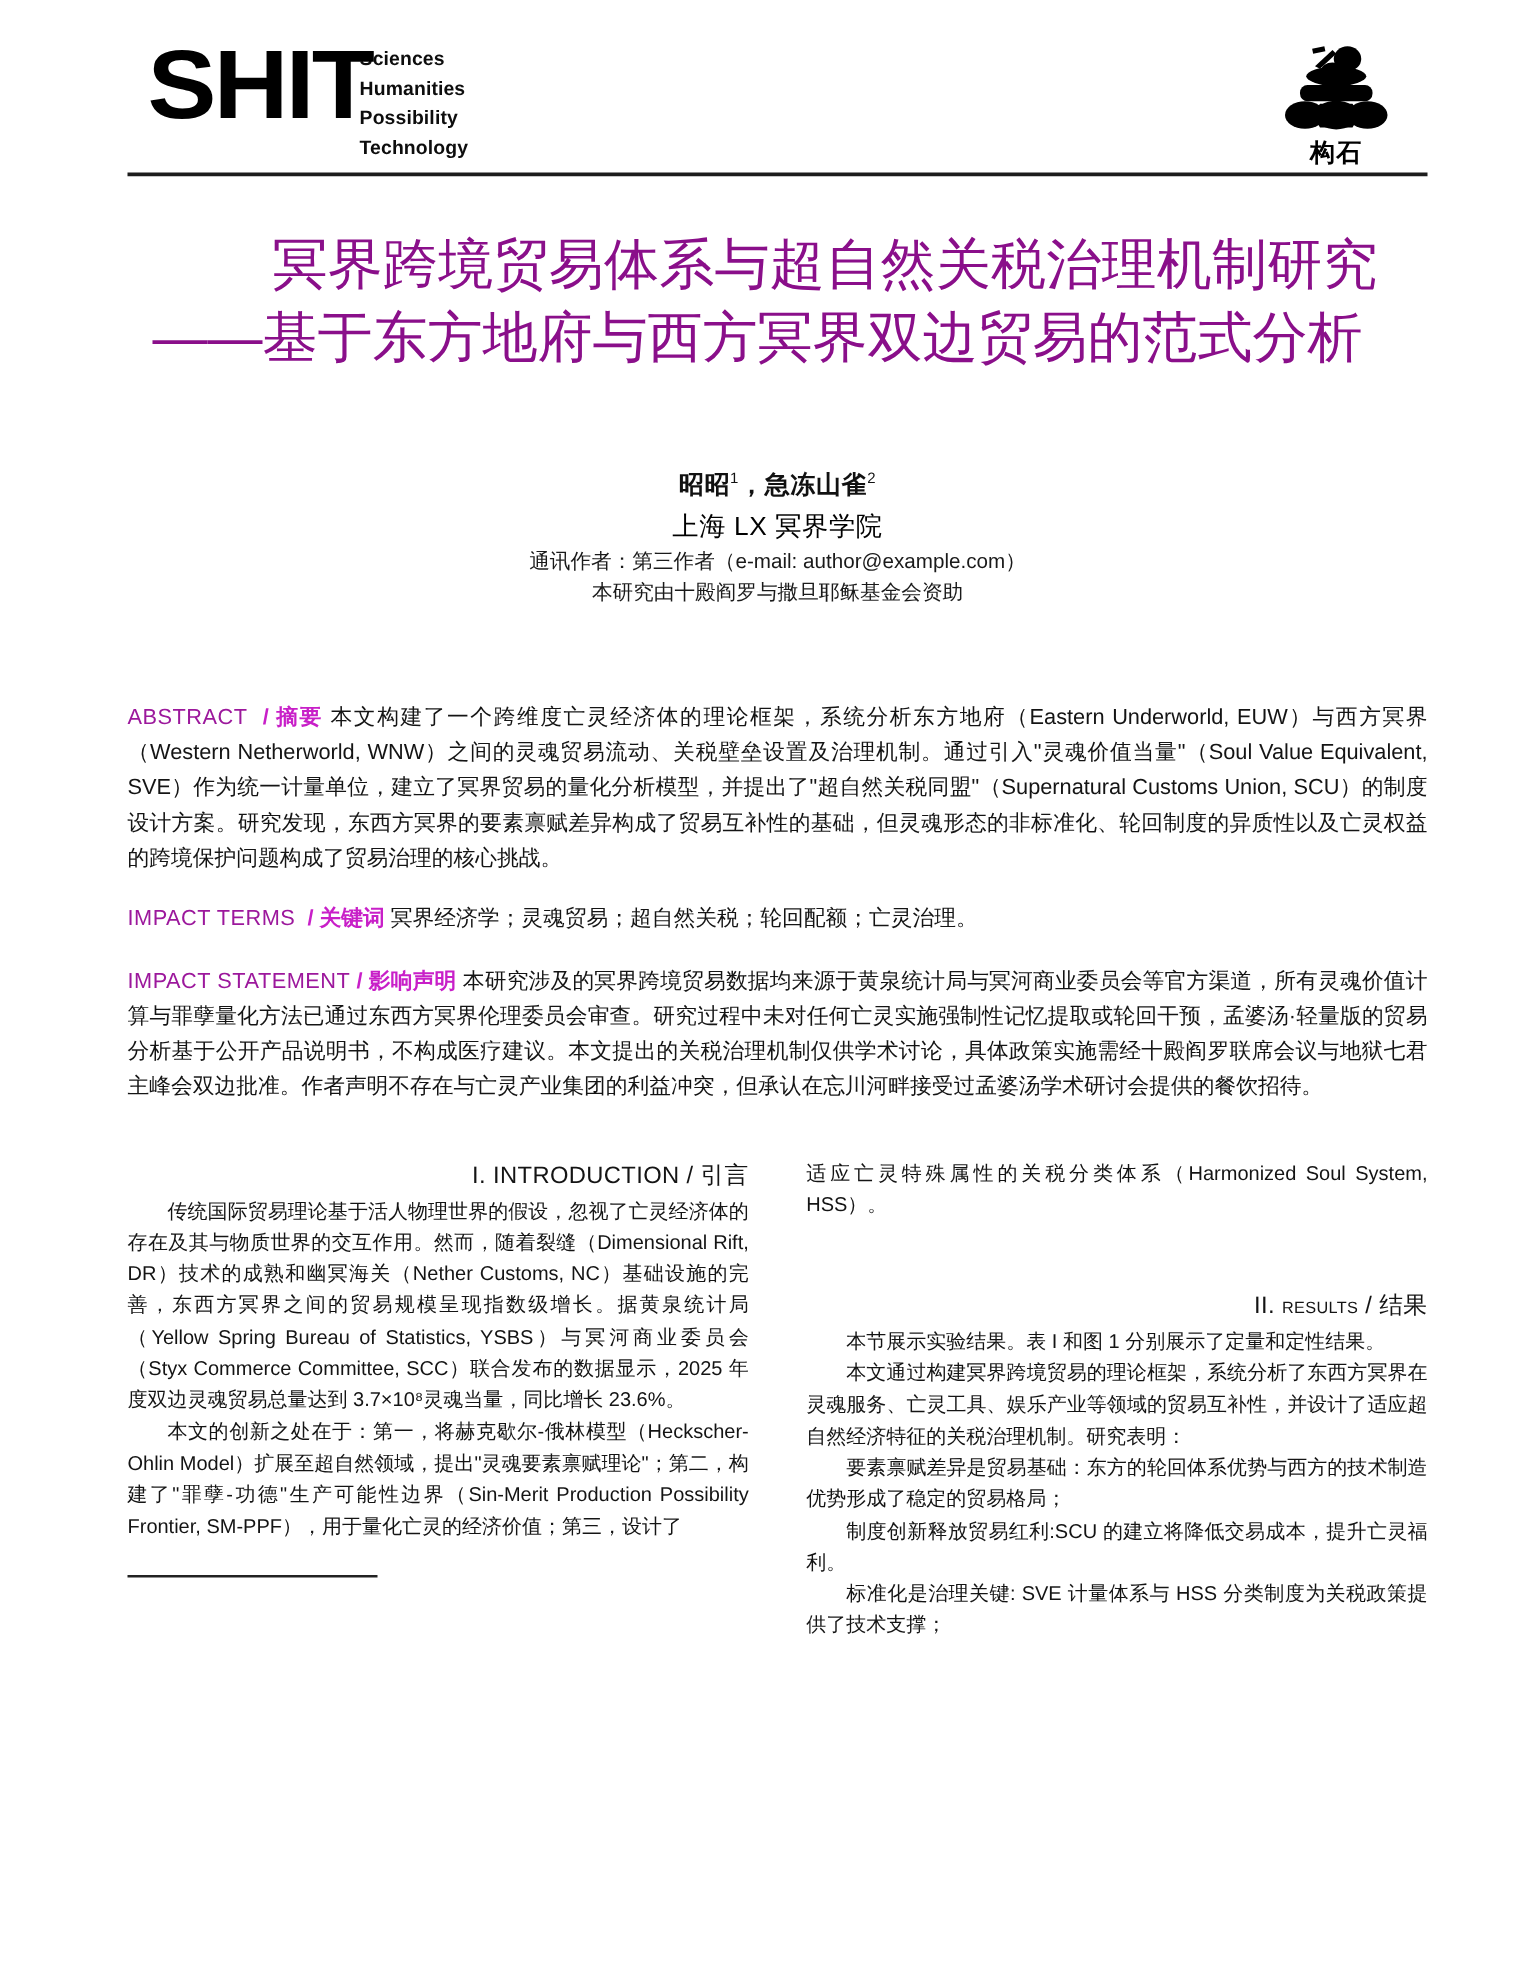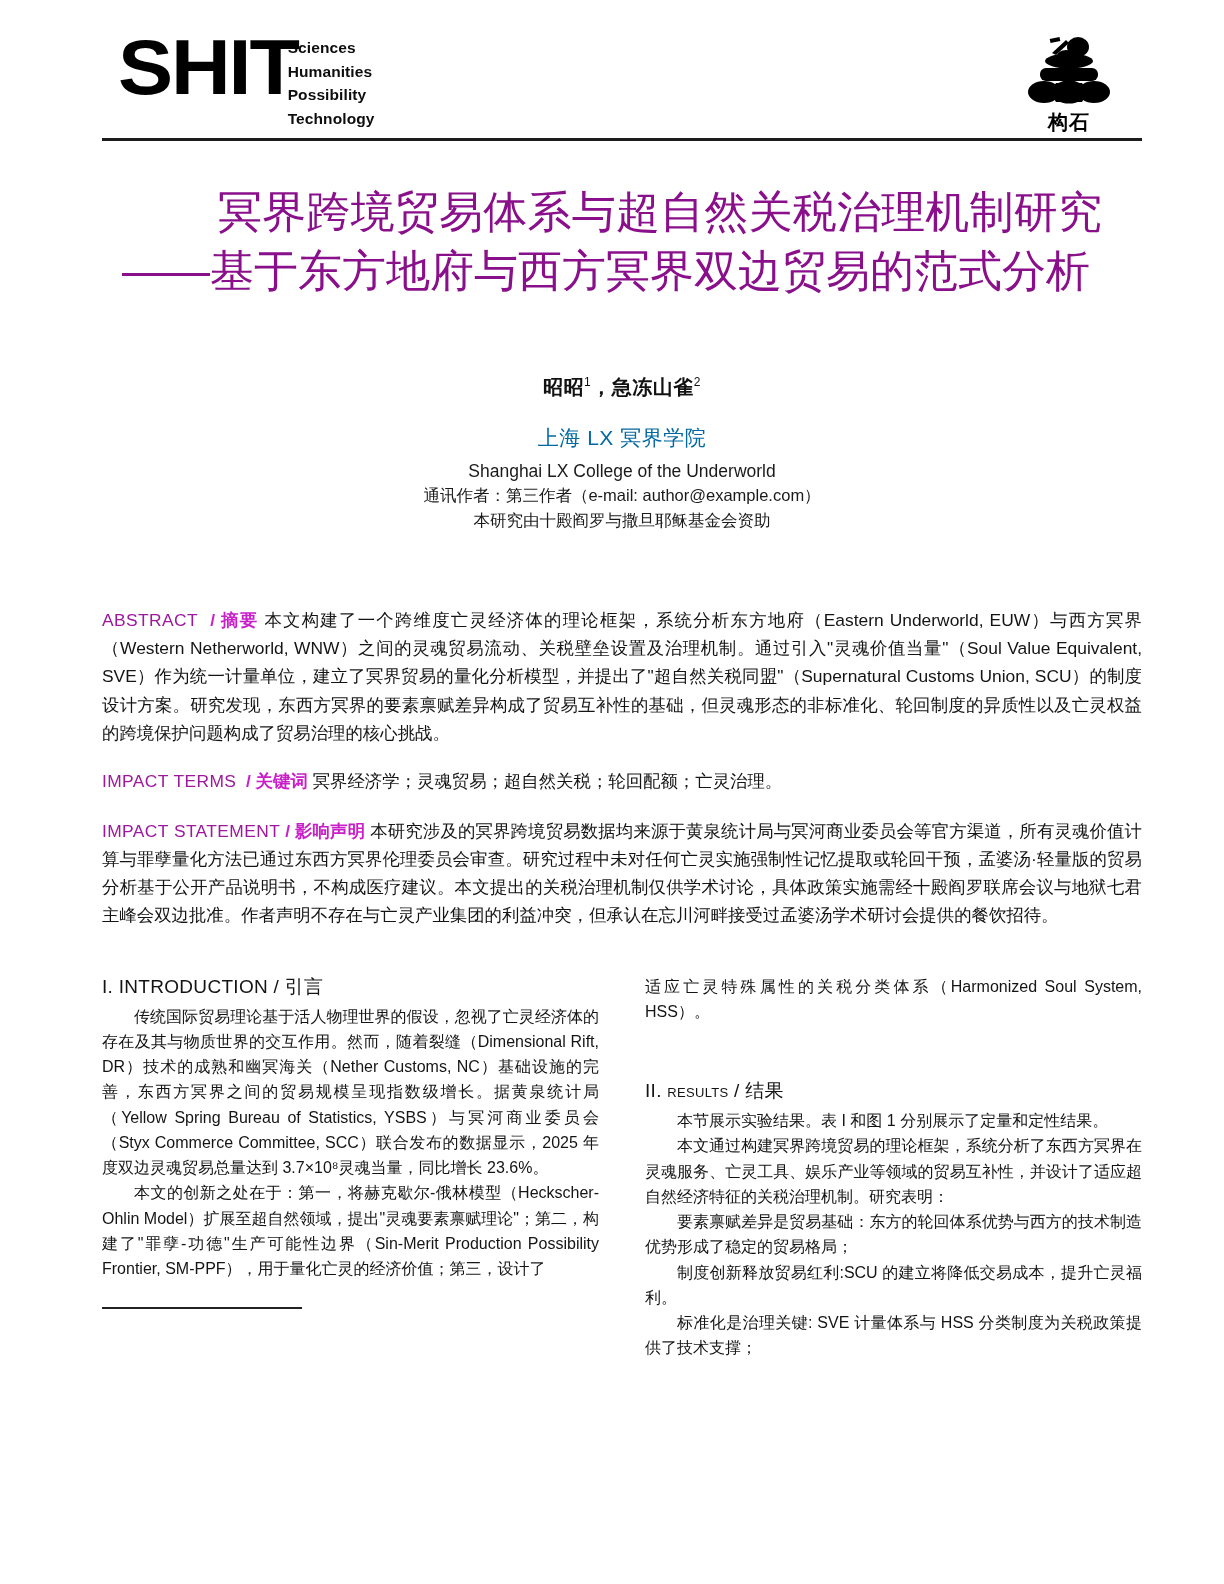--- a/index.html
+++ b/index.html
@@ -99,22 +99,22 @@
   }
   .author-line {
     font-size: 20px;
     font-weight: 700;
     color: #111;
     letter-spacing: 0.5px;
   }
   .author-line sup { font-size: 12px; font-weight: 400; vertical-align: super; }
   .affil-cn {
     font-size: 21px;
-    color: #0369a1;
-    margin-top: 23px;
+    color: #000000;
+    margin-top: 6px;
     letter-spacing: 0.5px;
   }
   .affil-en {
     font-size: 17.5px;
     color: #1a1a1a;
     margin-top: 9px;
   }
   .corresp, .funding {
     font-size: 16.5px;
     color: #1a1a1a;
@@ -154,21 +154,21 @@
   }
 
   
   .columns {
     margin-top: 44px;
     display: flex;
     gap: 46px;
   }
   .col { width: 500px; position: relative; }
   .sec-head {
-    text-align: left;
+    text-align: right;
     font-size: 19px;
     font-weight: 400;
     color: #141414;
     margin: 0 0 4px 0;
     letter-spacing: 0.3px;
   }
   .sec-head .smallcaps {
     font-variant: small-caps;
     text-transform: lowercase;
   }
@@ -228,21 +228,20 @@
 
   <hr class="rule-thick">
 
   <h1 class="title">冥界跨境贸易体系与超自然关税治理机制研究——基于东方地府与西方冥界双边贸易的范式分析</h1>
 
   <div class="authors">
     <div class="author-line">
       <span>昭昭<sup>1</sup>，急冻山雀<sup>2</sup></span>
     </div>
     <div class="affil-cn">上海 LX 冥界学院</div>
-    <div class="affil-en">Shanghai LX College of the Underworld</div>
     <div class="corresp">通讯作者：第三作者（e-mail: author@example.com）</div>
     <div class="funding">本研究由十殿阎罗与撒旦耶稣基金会资助</div>
   </div>
 
   <div class="abstract-block">
 
     <p class="abstract"><span class="para-head-en">ABSTRACT</span><span>&nbsp; </span><span class="para-head-cn">/ 摘要</span><span>&nbsp;</span><span class="body-txt">本文构建了一个跨维度亡灵经济体的理论框架，系统分析东方地府（Eastern Underworld, EUW）与西方冥界（Western Netherworld, WNW）之间的灵魂贸易流动、关税壁垒设置及治理机制。通过引入"灵魂价值当量"（Soul Value Equivalent, SVE）作为统一计量单位，建立了冥界贸易的量化分析模型，并提出了"超自然关税同盟"（Supernatural Customs Union, SCU）的制度设计方案。研究发现，东西方冥界的要素禀赋差异构成了贸易互补性的基础，但灵魂形态的非标准化、轮回制度的异质性以及亡灵权益的跨境保护问题构成了贸易治理的核心挑战。</span></p>
 
     <p class="keywords"><span class="para-head-en">IMPACT TERMS</span><span>&nbsp; </span><span class="para-head-cn">/ 关键词</span><span>&nbsp;</span><span class="body-txt">冥界经济学；灵魂贸易；超自然关税；轮回配额；亡灵治理。</span></p>
 

